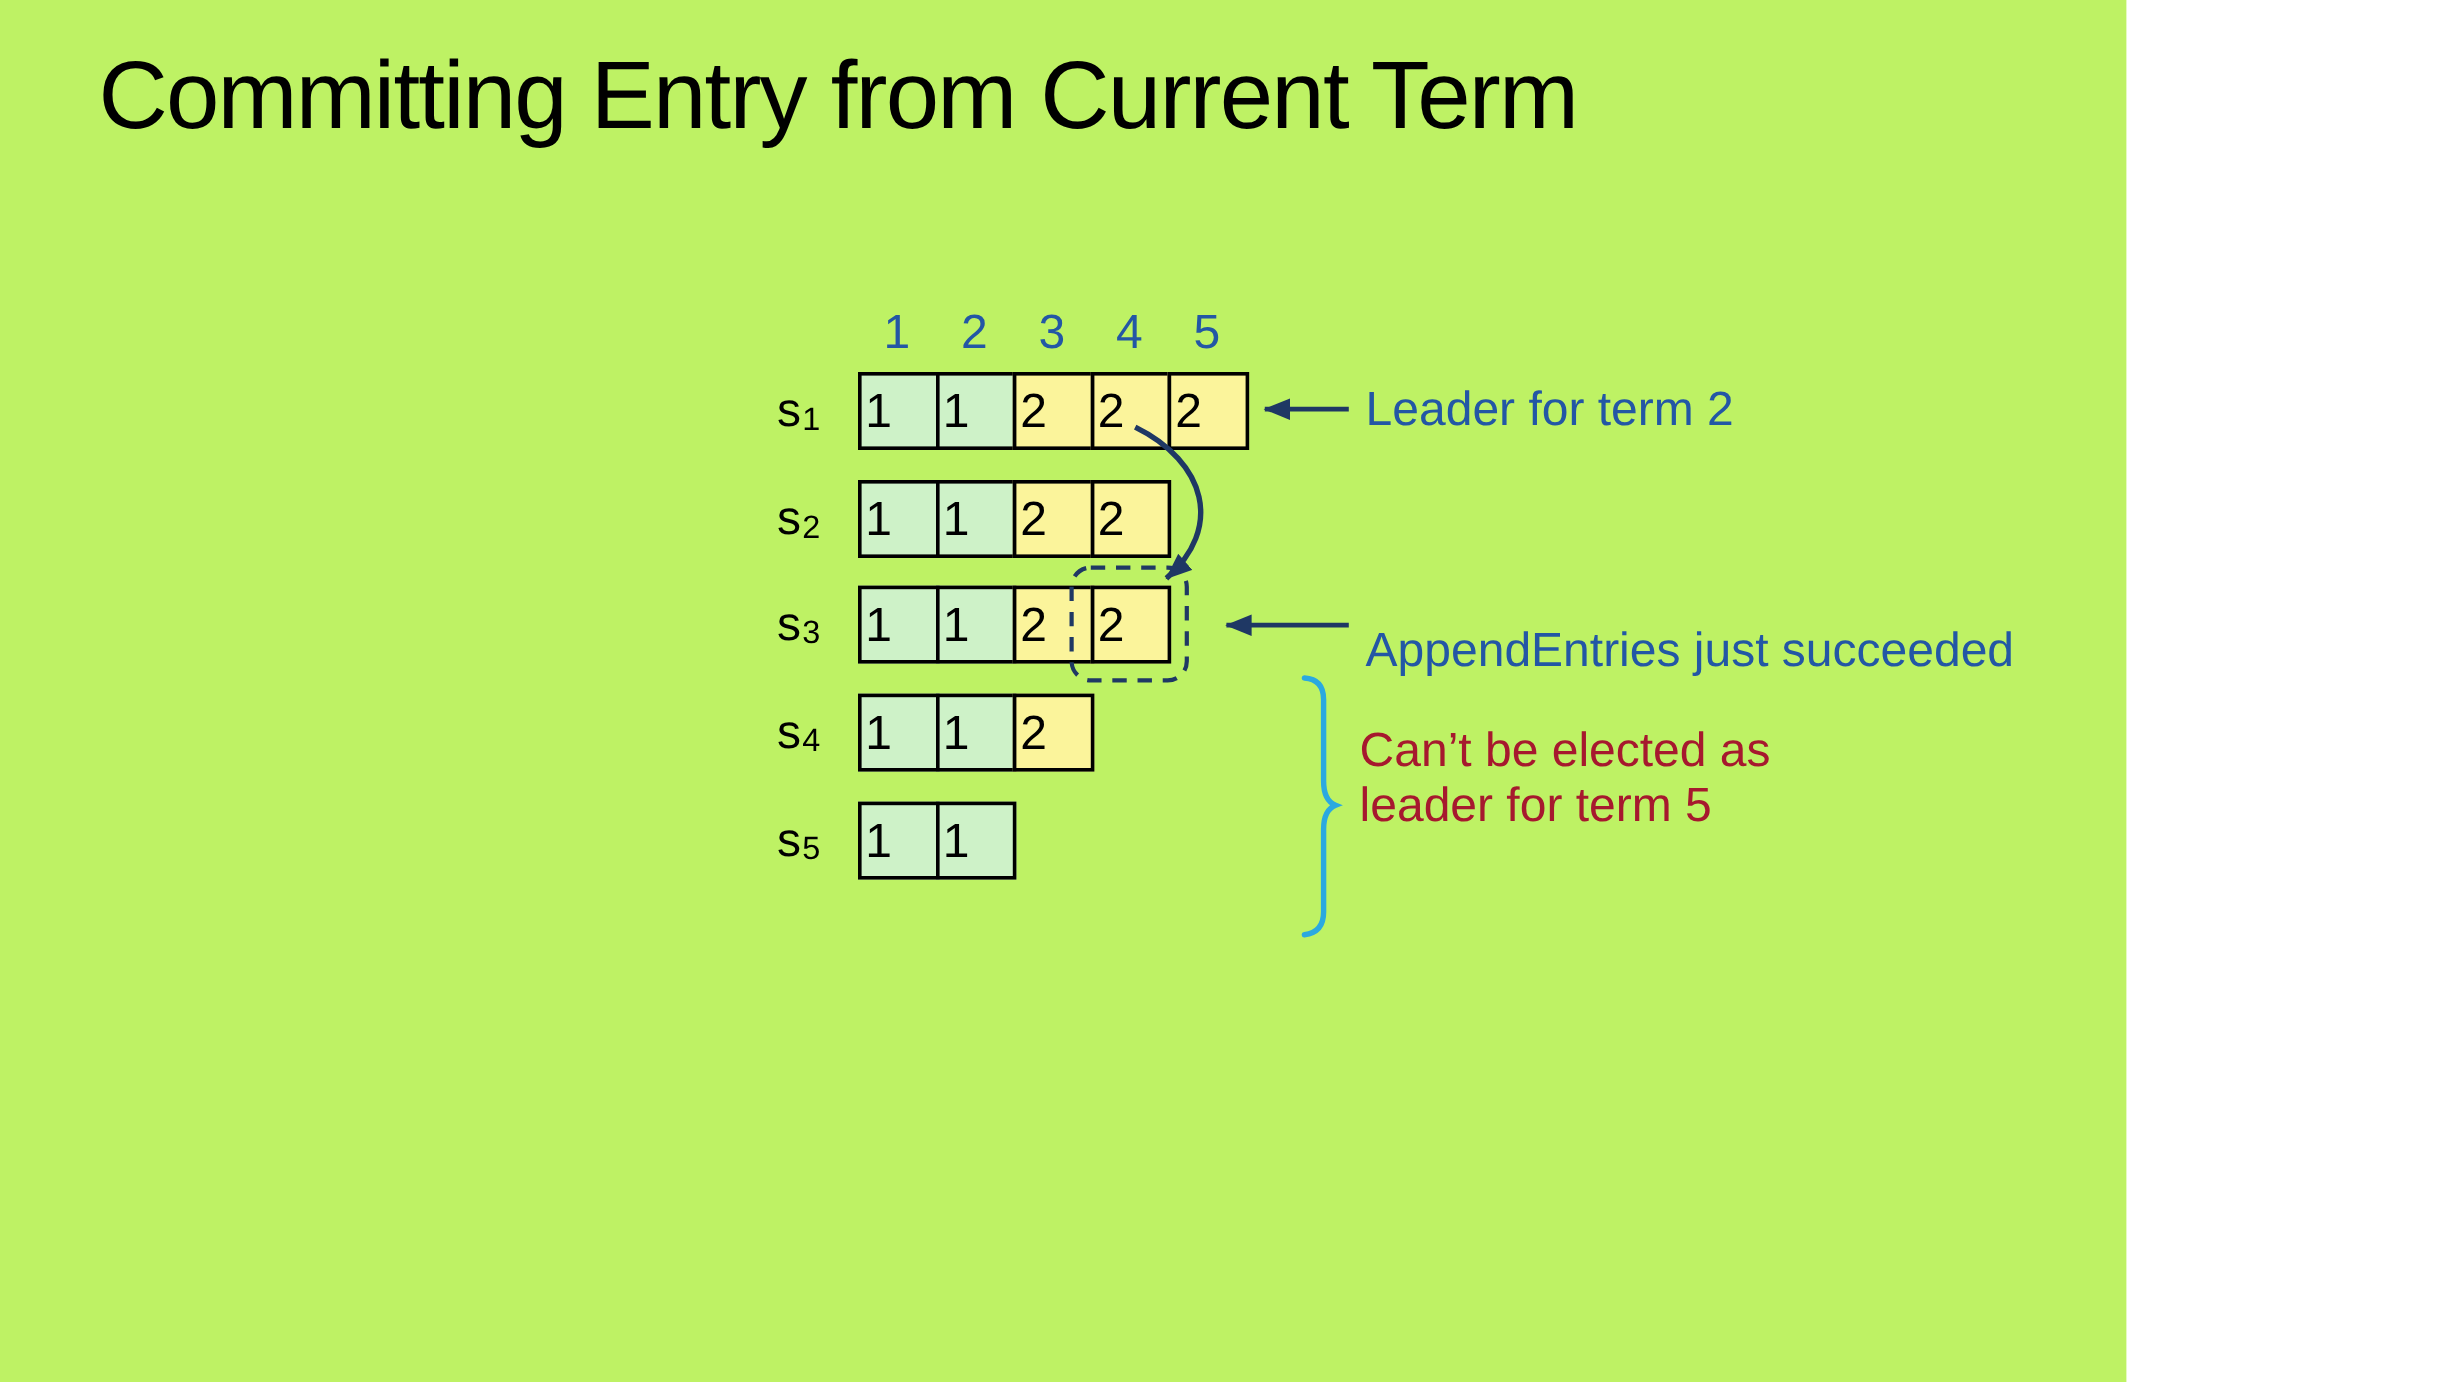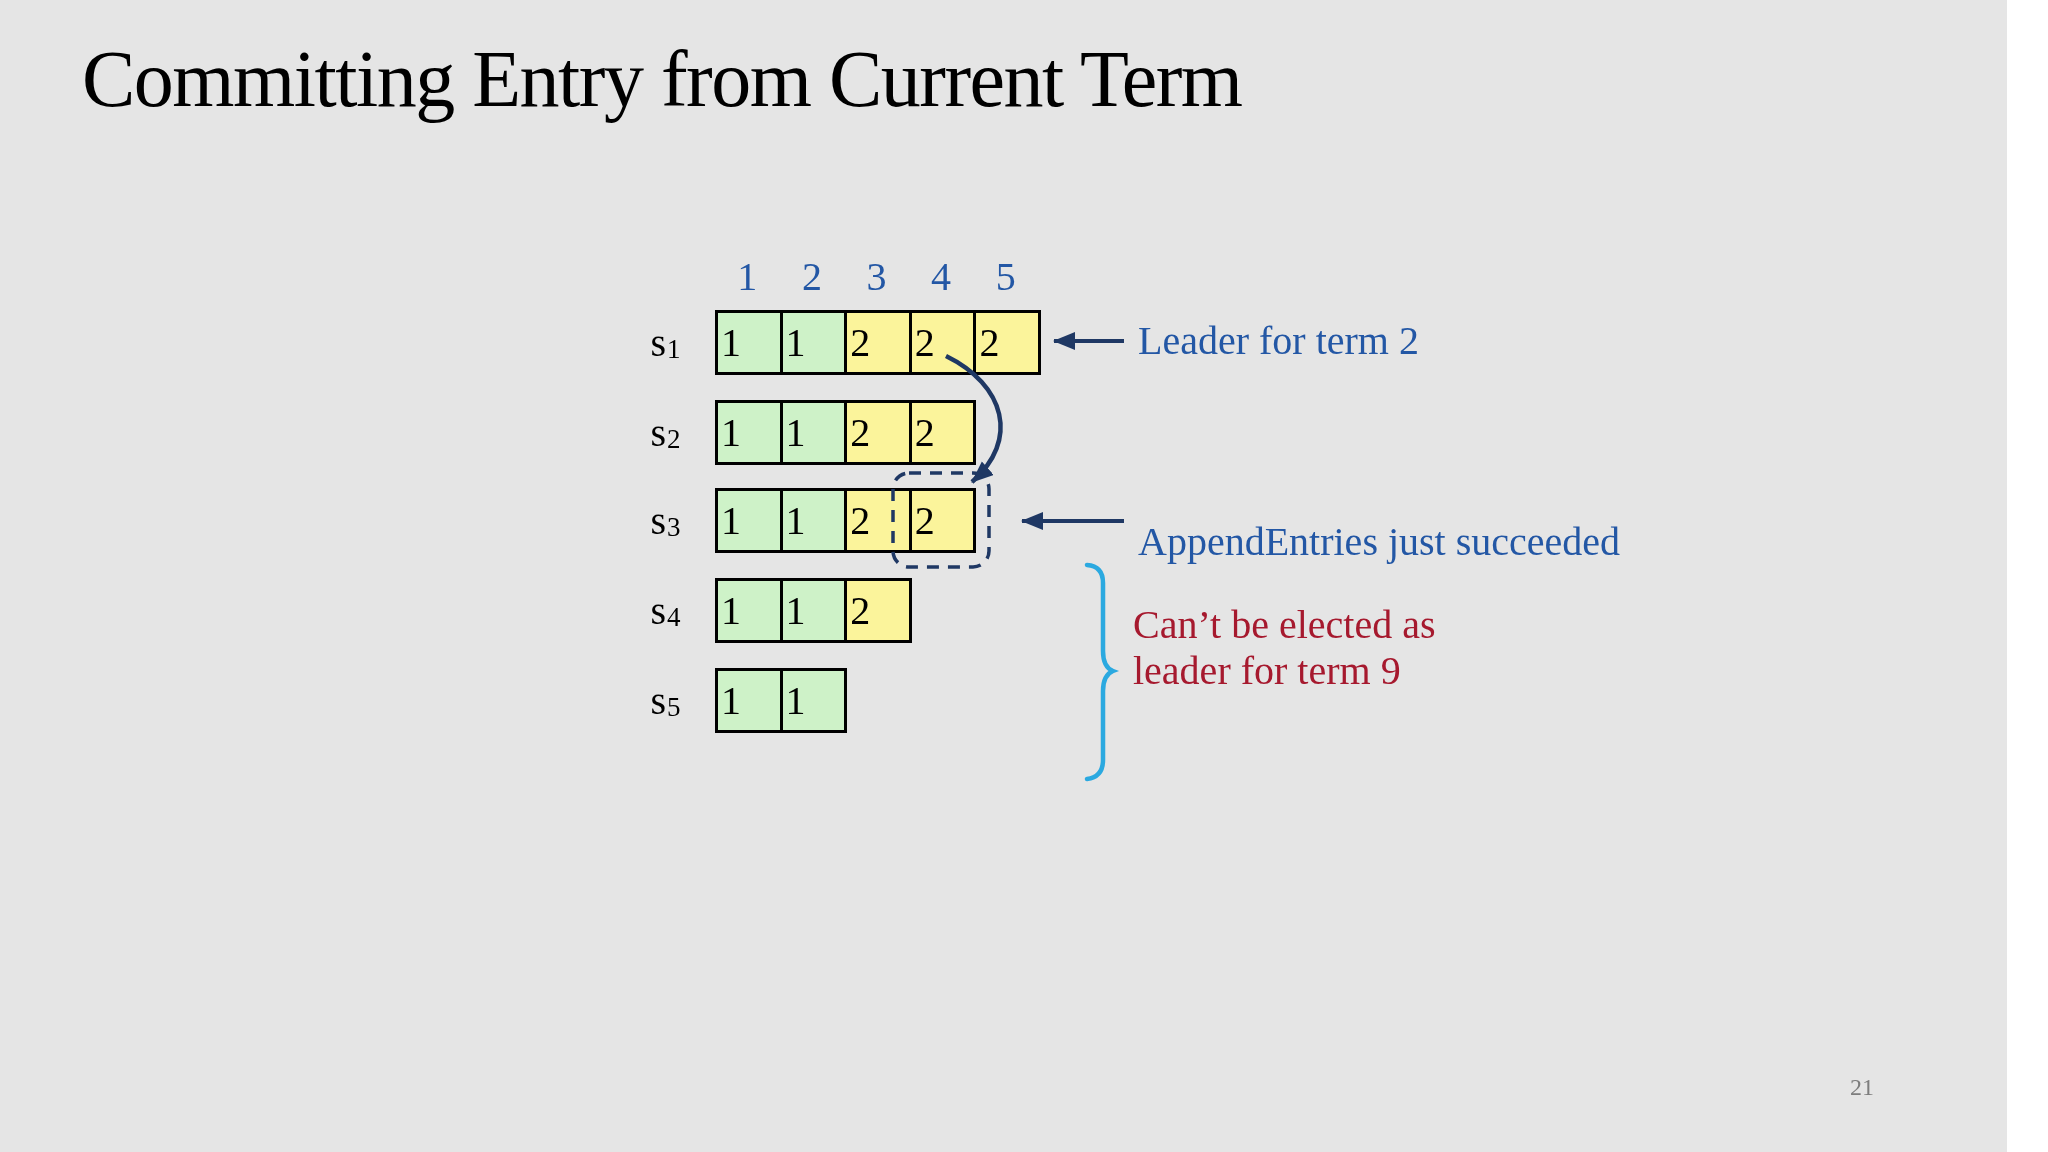--- a/index.html
+++ b/index.html
@@ -1,18 +1,18 @@
 <!DOCTYPE html>
 <html><head>
 <meta charset="utf-8">
 <style>
   html,body{margin:0;padding:0;background:#ffffff;}
   .slide{
-    position:relative;width:2007px;height:1152px;background:#e5e5e5;overflow:hidden;
-    font-family:Liberation Serif, serif;
+    position:relative;width:1772px;height:1152px;background:#bef264;overflow:hidden;
+    font-family:Liberation Sans, sans-serif;
   }
   .abs{position:absolute;}
   .slide-title{
     left:82px;top:34px;font-size:80px;letter-spacing:-1.5px;color:#000;
     font-weight:400;white-space:nowrap;
   }
   
   .col-header{
     position:absolute;height:46px;line-height:46px;text-align:center;
     font-size:40px;font-weight:400;
@@ -101,20 +101,20 @@
       <rect x="893" y="473" width="96" height="94" rx="16" fill="none" stroke="#1F3864" stroke-width="3.5" stroke-dasharray="12 9"></rect>
       <path d="M 1087 565 Q 1103 566 1103 583 L 1103 651 Q 1103 667 1113 671 Q 1103 675 1103 691 L 1103 760 Q 1103 777 1087 779" fill="none" stroke="#2BA9E0" stroke-width="4.5" stroke-linecap="round"></path>
     </svg>
 
     <div class="ann" style="left:1138px;top:318px;color:#2357A5;">Leader for term 2</div>
 
     <div class="ann" style="left:1138px;top:498px;color:#2357A5;margin-top:21px;">AppendEntries just succeeded</div>
 
     <div class="ann" style="left:1133px;top:602px;color:#A6192E;">
       <div>Can’t be elected as</div>
-      <div>leader for term 9</div>
+      <div>leader for term 5</div>
     </div>
   </div>
 
 
 
   <div class="page-number">21</div>
 </div>
 
 </body></html>

